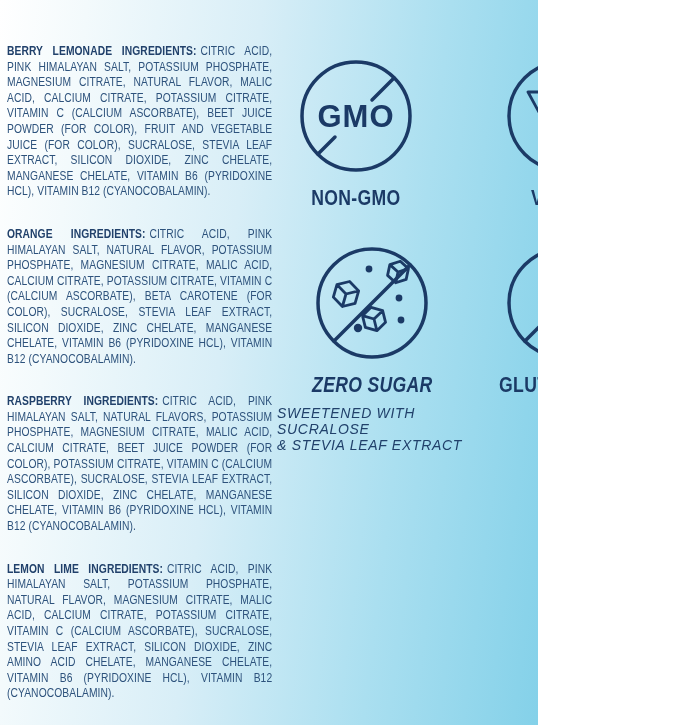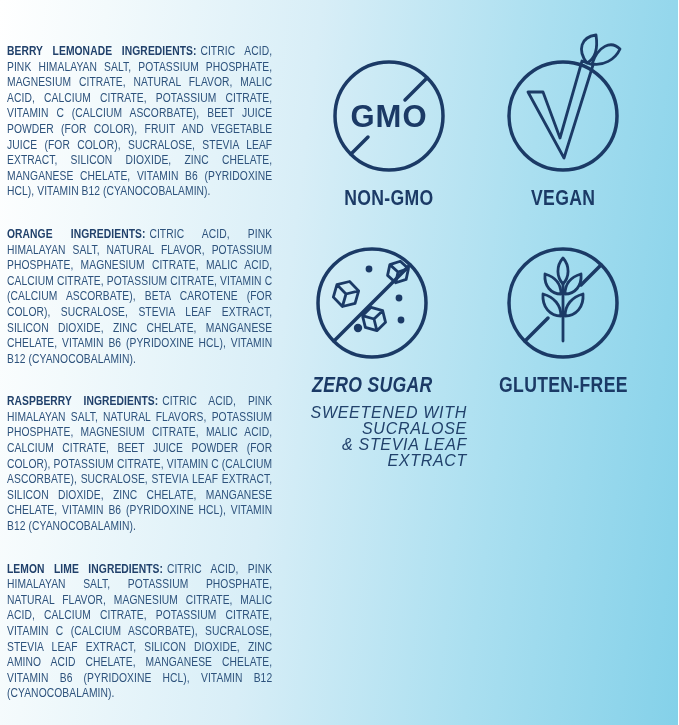--- a/index.html
+++ b/index.html
@@ -3,21 +3,21 @@
 <meta charset="utf-8">
 <style>
   :root{
     --navy:#1b3a66;
     --body:#2d527c;
     --head:#21416b;
   }
   html,body{margin:0;padding:0;}
   body{font-family:"Liberation Sans",sans-serif;}
   .canvas{
-    position:relative;width:678px;height:725px;overflow:hidden;
+    position:relative;width:538px;height:725px;overflow:hidden;
     background:linear-gradient(97deg,#ffffff 0%,#f3fafc 14%,#d8eef7 42%,#aadff0 72%,#84d1e9 100%);
   }
   
   .left-col{
     position:absolute;left:7px;top:43px;width:340px;
     transform:scaleX(0.78);transform-origin:left top;
     color:var(--body);
   }
   .ing{
     margin:0 0 27px 0;font-size:13.2px;line-height:15.6px;
@@ -33,24 +33,24 @@
   .sw28{stroke-width:2.8;}
   .sw24{stroke-width:2.4;}
   .dot{fill:var(--navy);stroke:none;}
   .gmo-text{font-size:31px;font-weight:700;text-anchor:middle;fill:var(--navy);letter-spacing:1px;font-family:"Liberation Sans",sans-serif;}
   .badge-label{
     margin-top:7px;font-weight:700;font-size:22px;line-height:33px;
     color:var(--navy);letter-spacing:0.4px;text-align:center;white-space:pre-line;
     transform:scaleX(0.8);
   }
   .badge-sub{
-    margin-top:4px;font-size:16px;line-height:16px;font-weight:400;
-    color:var(--head);letter-spacing:0.7px;text-align:right;white-space:pre-line;
+    margin-top:4px;font-size:14px;line-height:16px;font-weight:400;
+    color:var(--head);letter-spacing:0.7px;text-align:left;white-space:pre-line;
   }
-  .b1{left:294px;top:58px;align-items:center;}  .b2{left:468px;top:58px;}
+  .b1{left:261px;top:58px;align-items:center;}  .b2{left:468px;top:58px;}
   .b3{left:277px;top:245px;font-style:italic;} .b4{left:468px;top:245px;}
   .b5{left:277px;top:465px;} .b6{left:468px;top:465px;}
 </style>
 </head>
 <body>
 
 <div class="canvas">
 
   <div class="left-col">
     <p class="ing">

